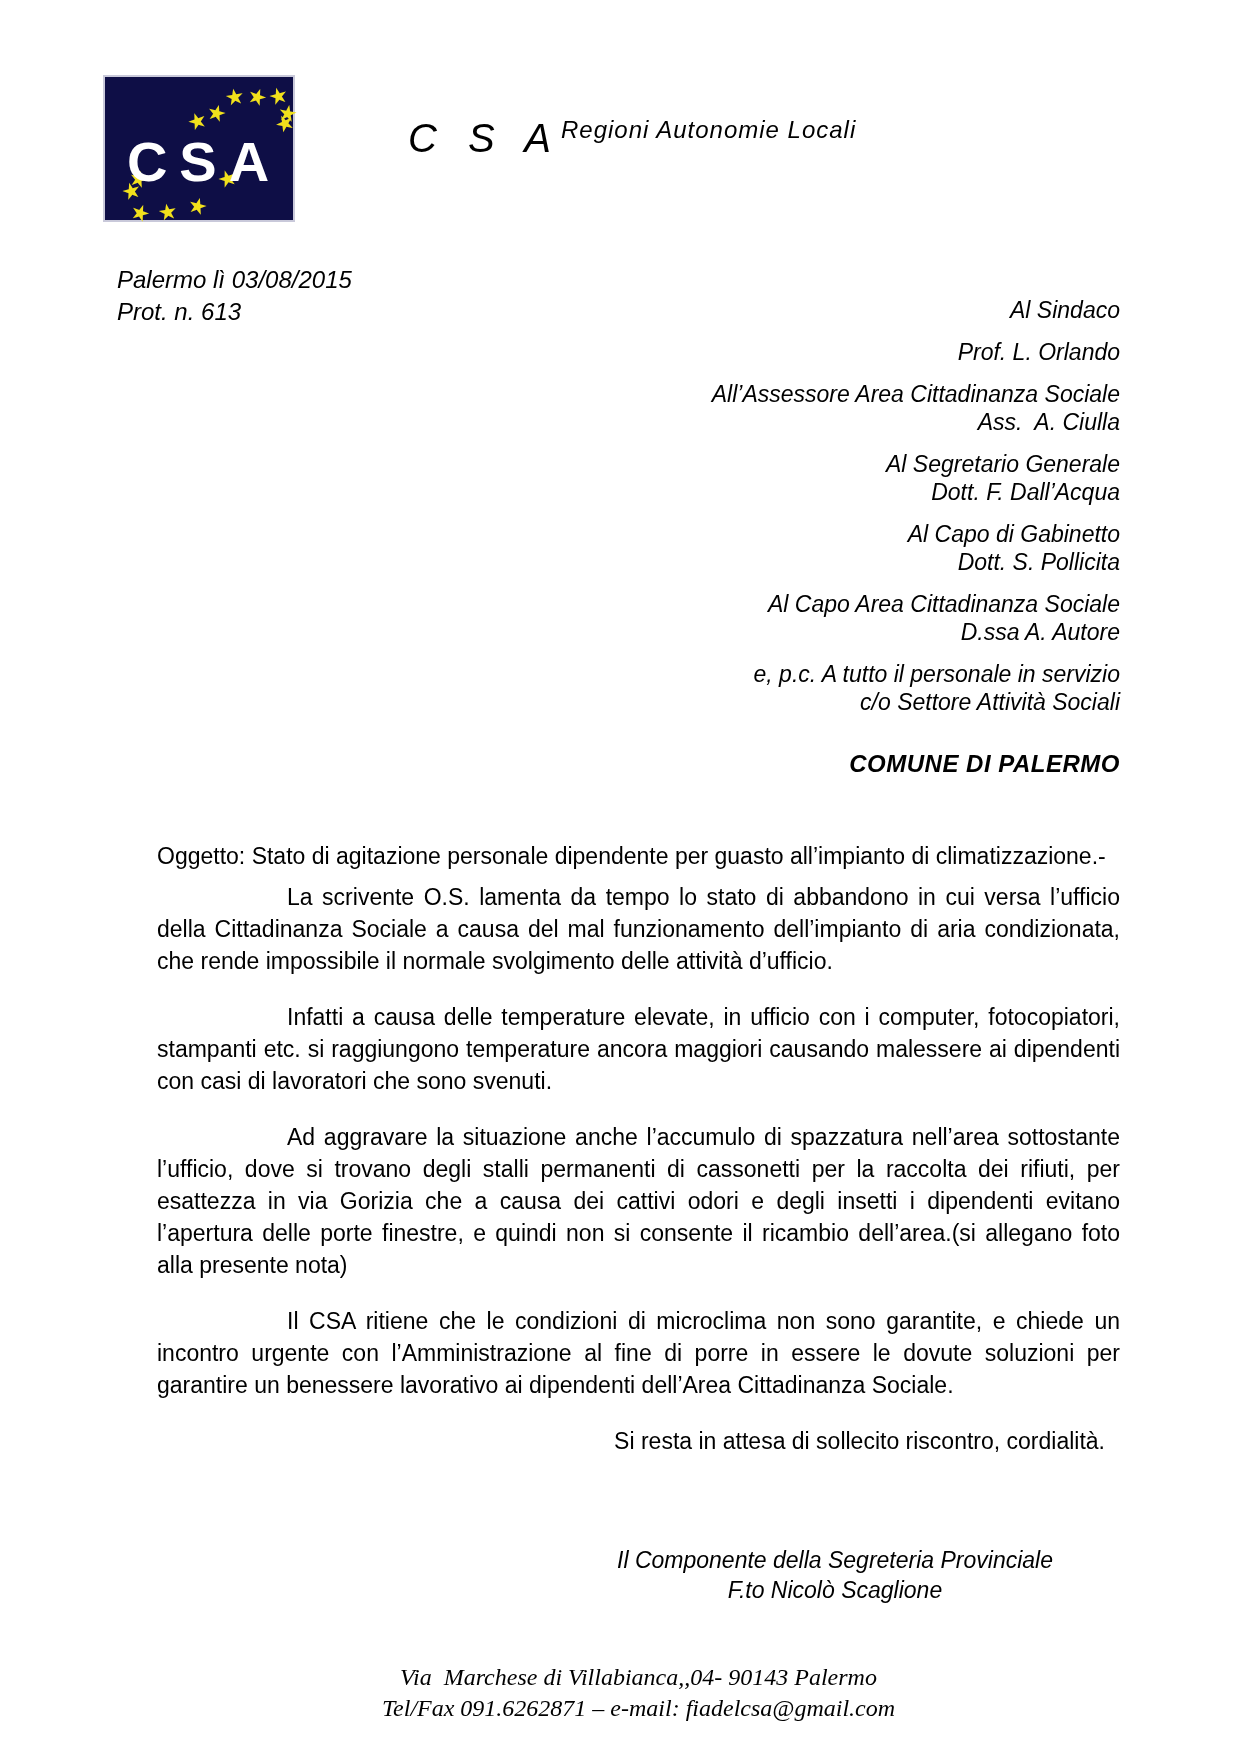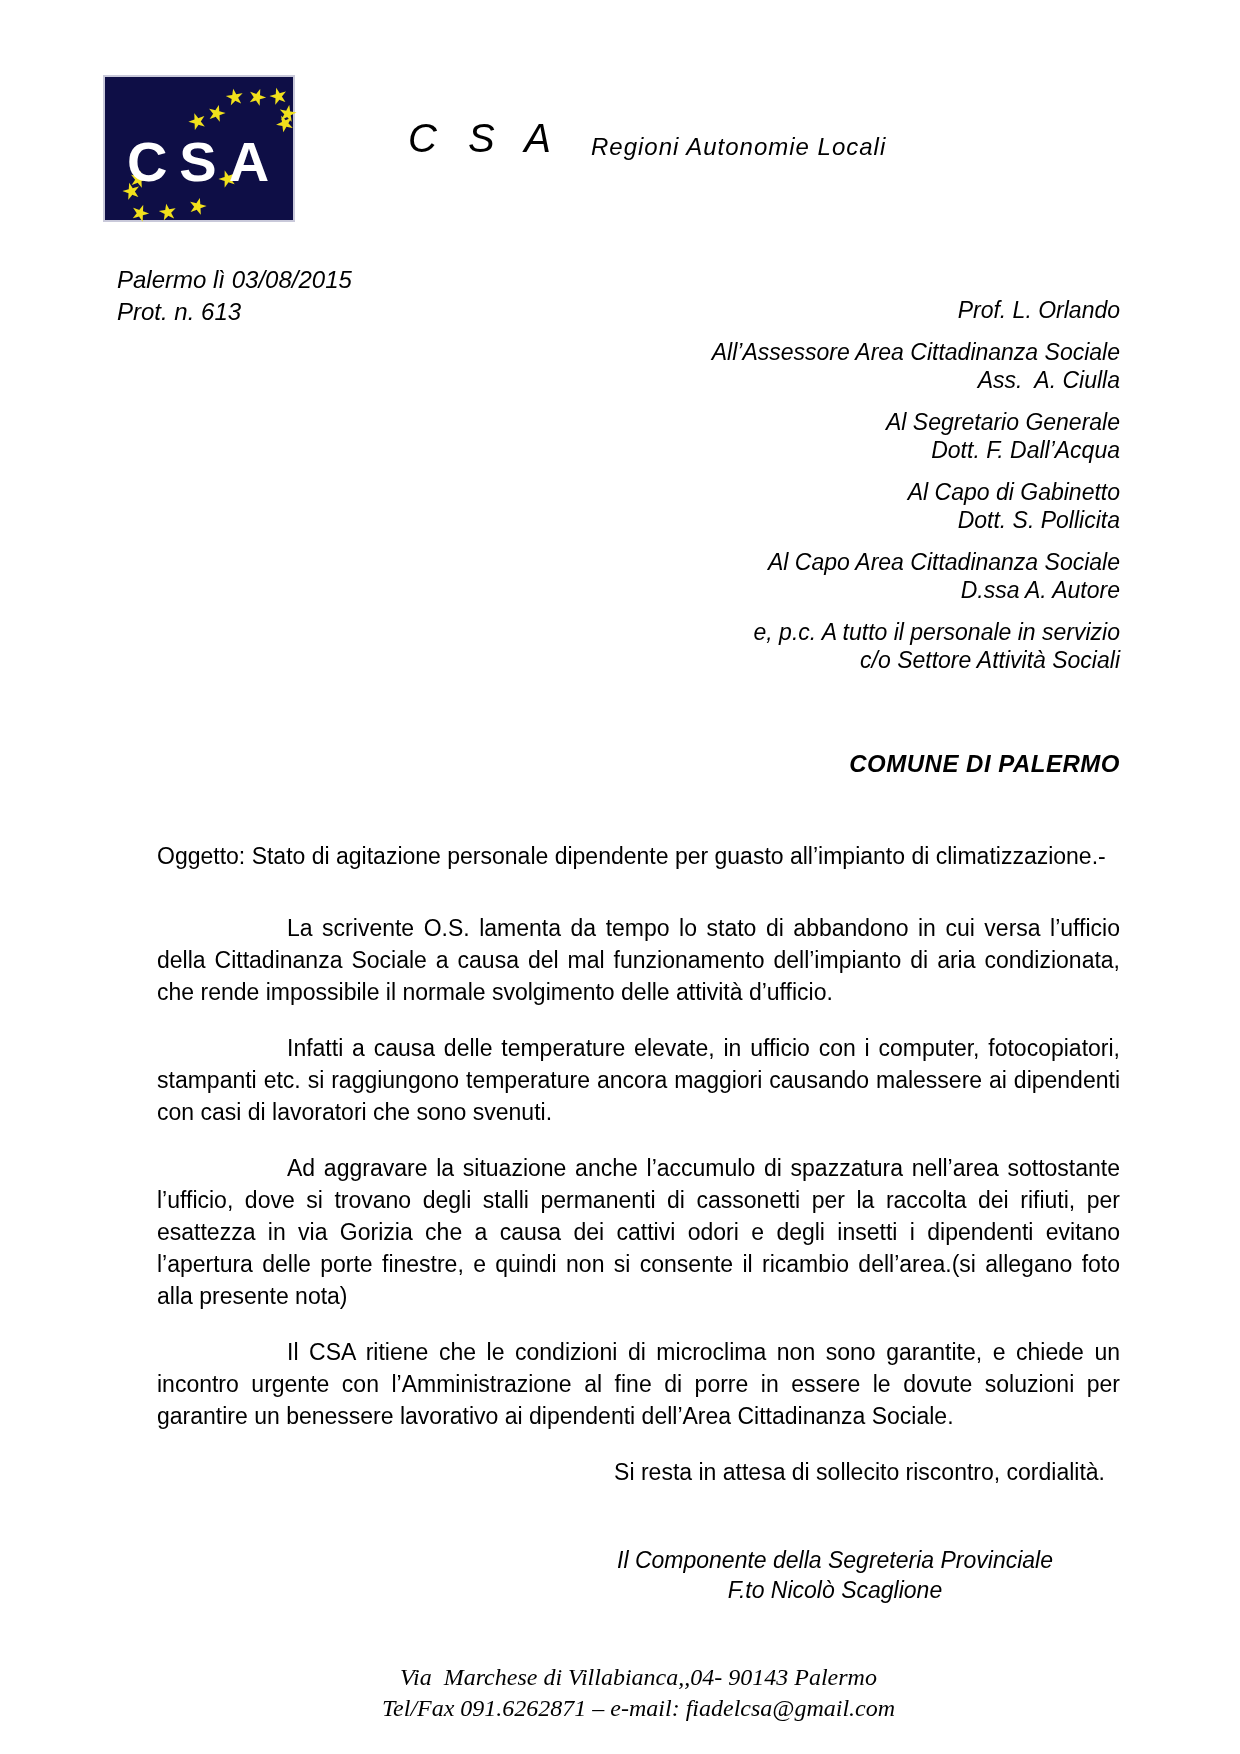--- a/index.html
+++ b/index.html
@@ -26,21 +26,21 @@
   .star{position:absolute;width:0;height:0;font-size:0;}
   .star::before{
     content:"★";
     display:block;
     color:#f2e11c;
     font-size:22px;line-height:1;
     transform:rotate(var(--r,0deg));
   }
   .brand{
     position:absolute;left:408px;top:116px;
-    display:flex;align-items:flex-end;gap:30px;
+    display:flex;align-items:flex-start;
     font-style:italic;
   }
   .brand-acronym{font-size:40px;letter-spacing:10px;}
   .brand-name{font-size:24px;letter-spacing:1px;}
   
   .meta{
     position:absolute;left:117px;top:264px;
     font-style:italic;font-size:24px;line-height:32px;
   }
   
@@ -55,21 +55,21 @@
     font-style:italic;font-weight:bold;font-size:24px;letter-spacing:0.5px;
   }
   
   .content{
     position:absolute;left:157px;top:840px;width:963px;
     font-size:23px;line-height:32px;
     text-align:justify;
   }
   .subject{
     padding-left:73px;text-indent:-73px;
-    margin:0 0 40px 0;
+    margin:0 0 9px 0;
   }
   .para{
     text-indent:130px;
     margin:0 0 24px 0;
   }
   .closing{
     text-indent:130px;
     text-align:right;
     margin:15px;
   }
@@ -114,20 +114,23 @@
     <span class="brand-name">Regioni Autonomie Locali</span>
   </div>
 
   <div class="meta">
     <div>Palermo lì 03/08/2015</div>
     <div>Prot. n. 613</div>
   </div>
 
   <div class="recipients">
     <div class="recipient-group">
+      <div>Al Sindaco</div>
+    </div>
+    <div class="recipient-group">
       <div>Prof. L. Orlando</div>
     </div>
     <div class="recipient-group">
       <div>All’Assessore Area Cittadinanza Sociale</div>
       <div>Ass.&nbsp; A. Ciulla</div>
     </div>
     <div class="recipient-group">
       <div>Al Segretario Generale</div>
       <div>Dott. F. Dall’Acqua</div>
     </div>

